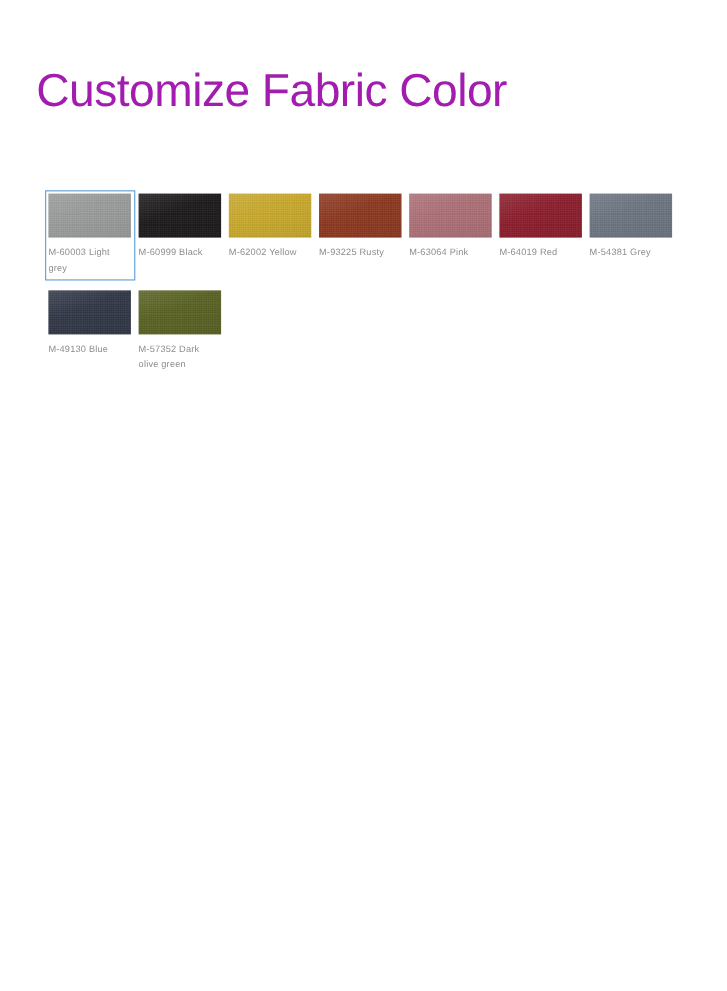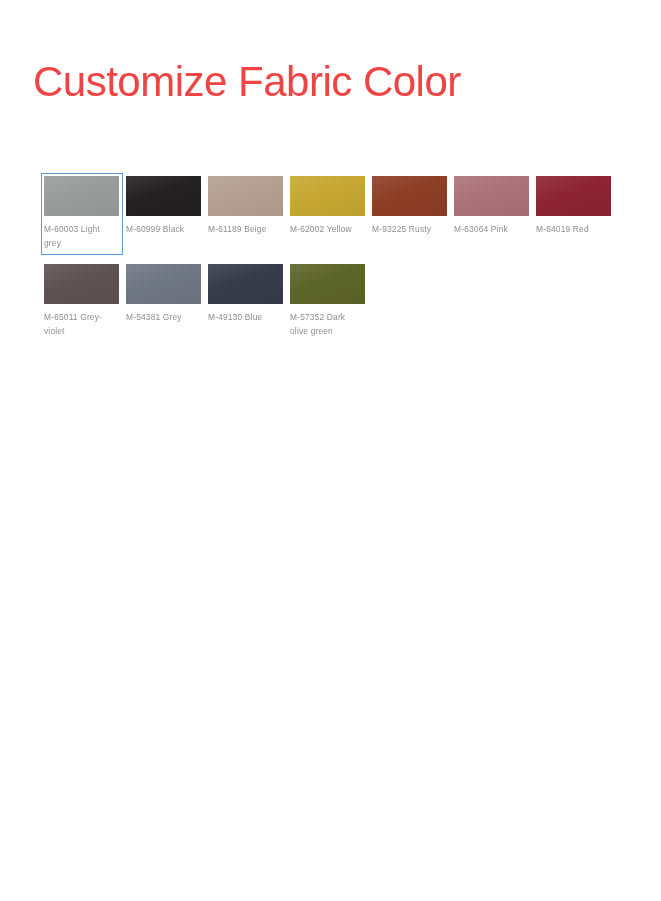--- a/index.html
+++ b/index.html
@@ -27,21 +27,21 @@
   .page-title {
     position: absolute;
     left: 33px;
     top: 58px;
     margin: 0;
     font-family: "Liberation Sans", sans-serif;
     font-size: 42px;
     font-weight: 400;
     line-height: 1.12;
     letter-spacing: -0.5px;
-    color: #ef4444;
+    color: #a21caf;
     white-space: nowrap;
   }
 
   
   .swatch-grid {
     position: absolute;
     left: 41px;
     top: 173px;
     width: 580px;
     display: flex;
@@ -114,42 +114,34 @@
   <div class="swatch-grid" id="swatch-grid">
       <div class="swatch-card is-selected" aria-selected="true">
         <span class="swatch-chip" style="background-color: rgb(154, 157, 156);"></span>
         <span class="swatch-label">M-60003 Light grey</span>
       </div>
       <div class="swatch-card">
         <span class="swatch-chip" style="background-color: rgb(30, 28, 29);"></span>
         <span class="swatch-label">M-60999 Black</span>
       </div>
       <div class="swatch-card">
-        <span class="swatch-chip" style="background-color: rgb(181, 161, 147);"></span>
-        <span class="swatch-label">M-61189 Beige</span>
-      </div>
-      <div class="swatch-card">
         <span class="swatch-chip" style="background-color: rgb(201, 169, 46);"></span>
         <span class="swatch-label">M-62002 Yellow</span>
       </div>
       <div class="swatch-card">
         <span class="swatch-chip" style="background-color: rgb(142, 58, 34);"></span>
         <span class="swatch-label">M-93225 Rusty</span>
       </div>
       <div class="swatch-card">
         <span class="swatch-chip" style="background-color: rgb(173, 113, 120);"></span>
         <span class="swatch-label">M-63064 Pink</span>
       </div>
       <div class="swatch-card">
         <span class="swatch-chip" style="background-color: rgb(141, 31, 46);"></span>
         <span class="swatch-label">M-64019 Red</span>
-      </div>
-      <div class="swatch-card">
-        <span class="swatch-chip" style="background-color: rgb(92, 79, 79);"></span>
-        <span class="swatch-label">M-65011 Grey-violet</span>
       </div>
       <div class="swatch-card">
         <span class="swatch-chip" style="background-color: rgb(110, 118, 131);"></span>
         <span class="swatch-label">M-54381 Grey</span>
       </div>
       <div class="swatch-card">
         <span class="swatch-chip" style="background-color: rgb(50, 56, 71);"></span>
         <span class="swatch-label">M-49130 Blue</span>
       </div>
       <div class="swatch-card">

